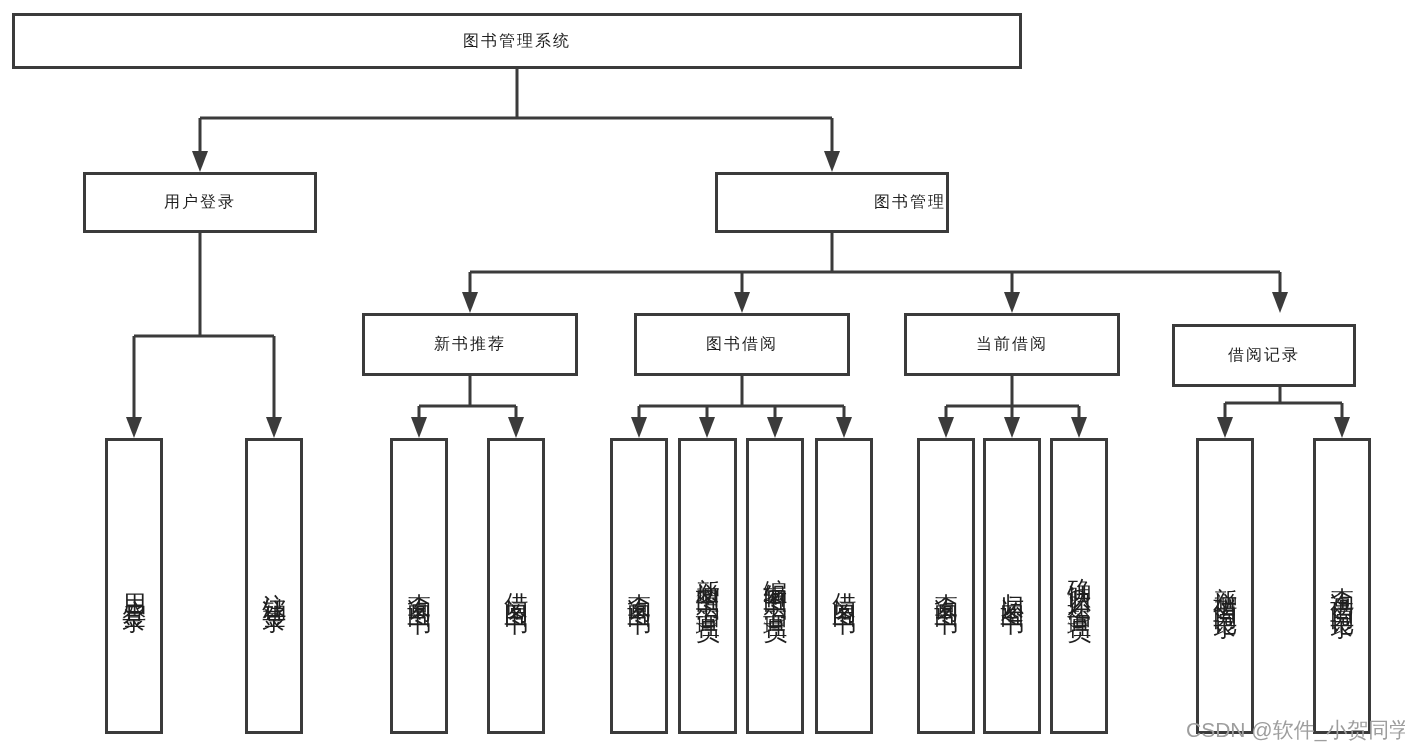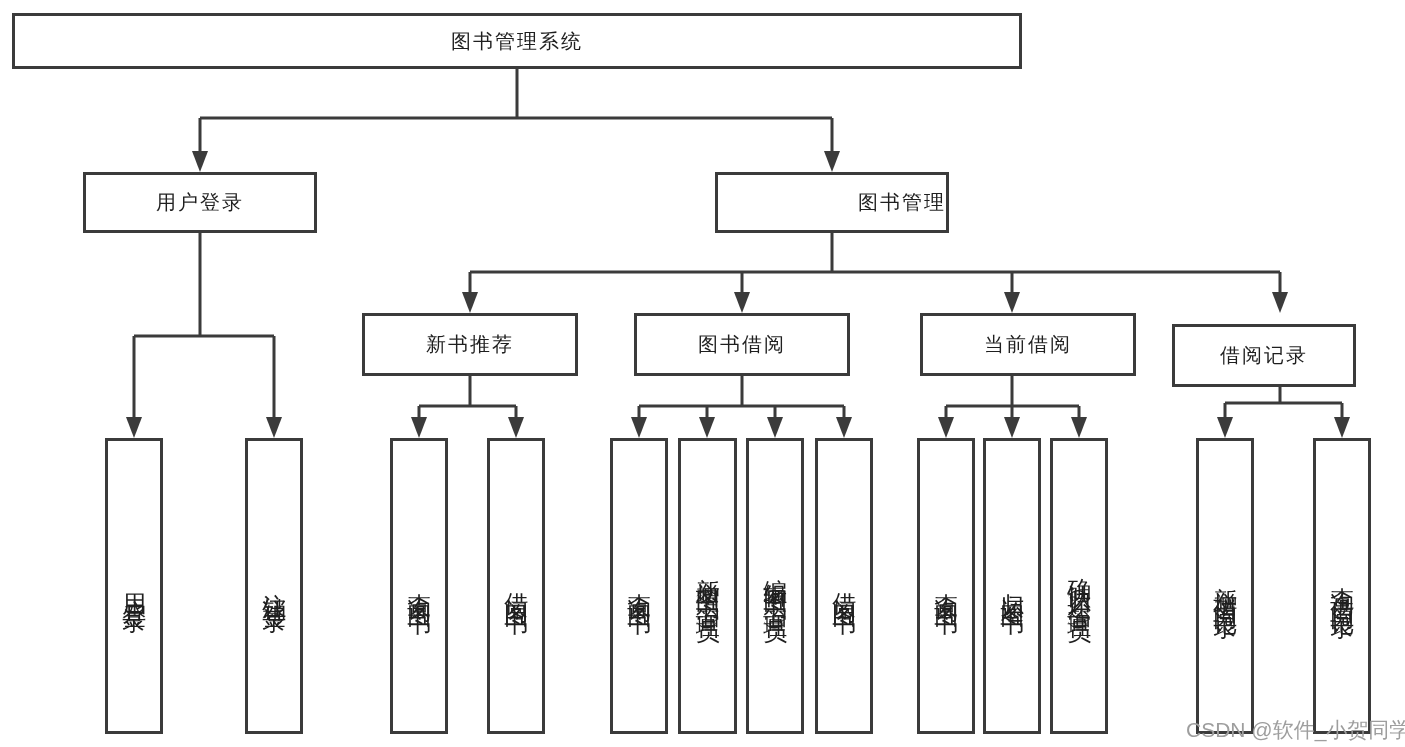--- a/index.html
+++ b/index.html
@@ -17,21 +17,21 @@
     position: absolute;
     box-sizing: border-box;
     border: 3px solid #3b3b3b;
     background: #ffffff;
     display: flex;
     align-items: center;
     justify-content: center;
     z-index: 2;
   }
   .h-node span {
-    font-size: 20px;
+    font-size: 16px;
     letter-spacing: 2px;
     white-space: nowrap;
     font-family: Liberation Serif, serif;
   }
   .v-node span {
     writing-mode: vertical-rl;
     text-orientation: mixed;
     font-size: 24px;
     letter-spacing: 6px;
     line-height: 1.1;
@@ -101,21 +101,21 @@
   <div class="node h-node" style="left:715px; top:172px; width:234px; height:61px;justify-content:flex-end;">
     <span>图书管理</span>
   </div>
 
   <div class="node h-node" style="left:634px; top:313px; width:216px; height:63px;">
     <span>图书借阅</span>
   </div>
   <div class="node h-node" style="left:362px; top:313px; width:216px; height:63px;">
     <span>新书推荐</span>
   </div>
-  <div class="node h-node" style="left:904px; top:313px; width:216px; height:63px;margin-left:16px;">
+  <div class="node h-node" style="left:904px; top:313px; width:216px; height:63px;">
     <span>当前借阅</span>
   </div>
   <div class="node h-node" style="left:1172px; top:324px; width:184px; height:63px;">
     <span>借阅记录</span>
   </div>
 
   <div class="node v-node" style="left:105px; top:438px; width:58px; height:296px;">
     <span>用户登录</span>
   </div>
   <div class="node v-node" style="left:245px; top:438px; width:58px; height:296px;">

